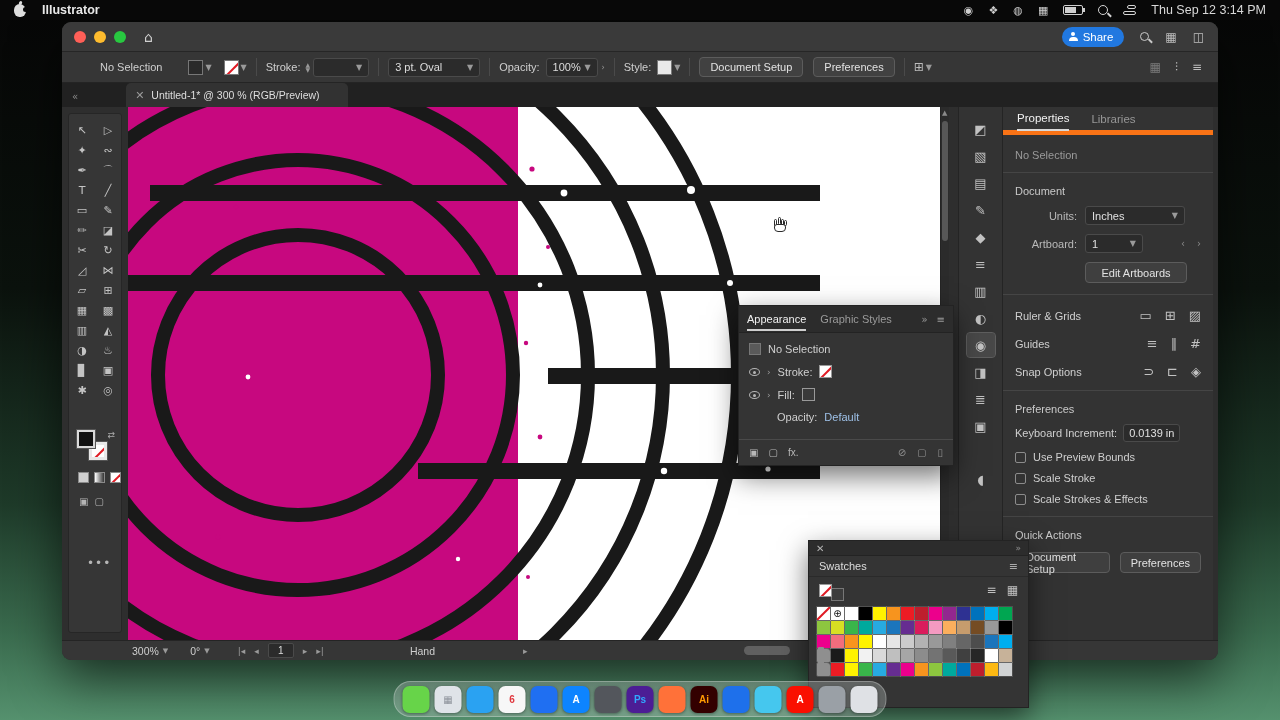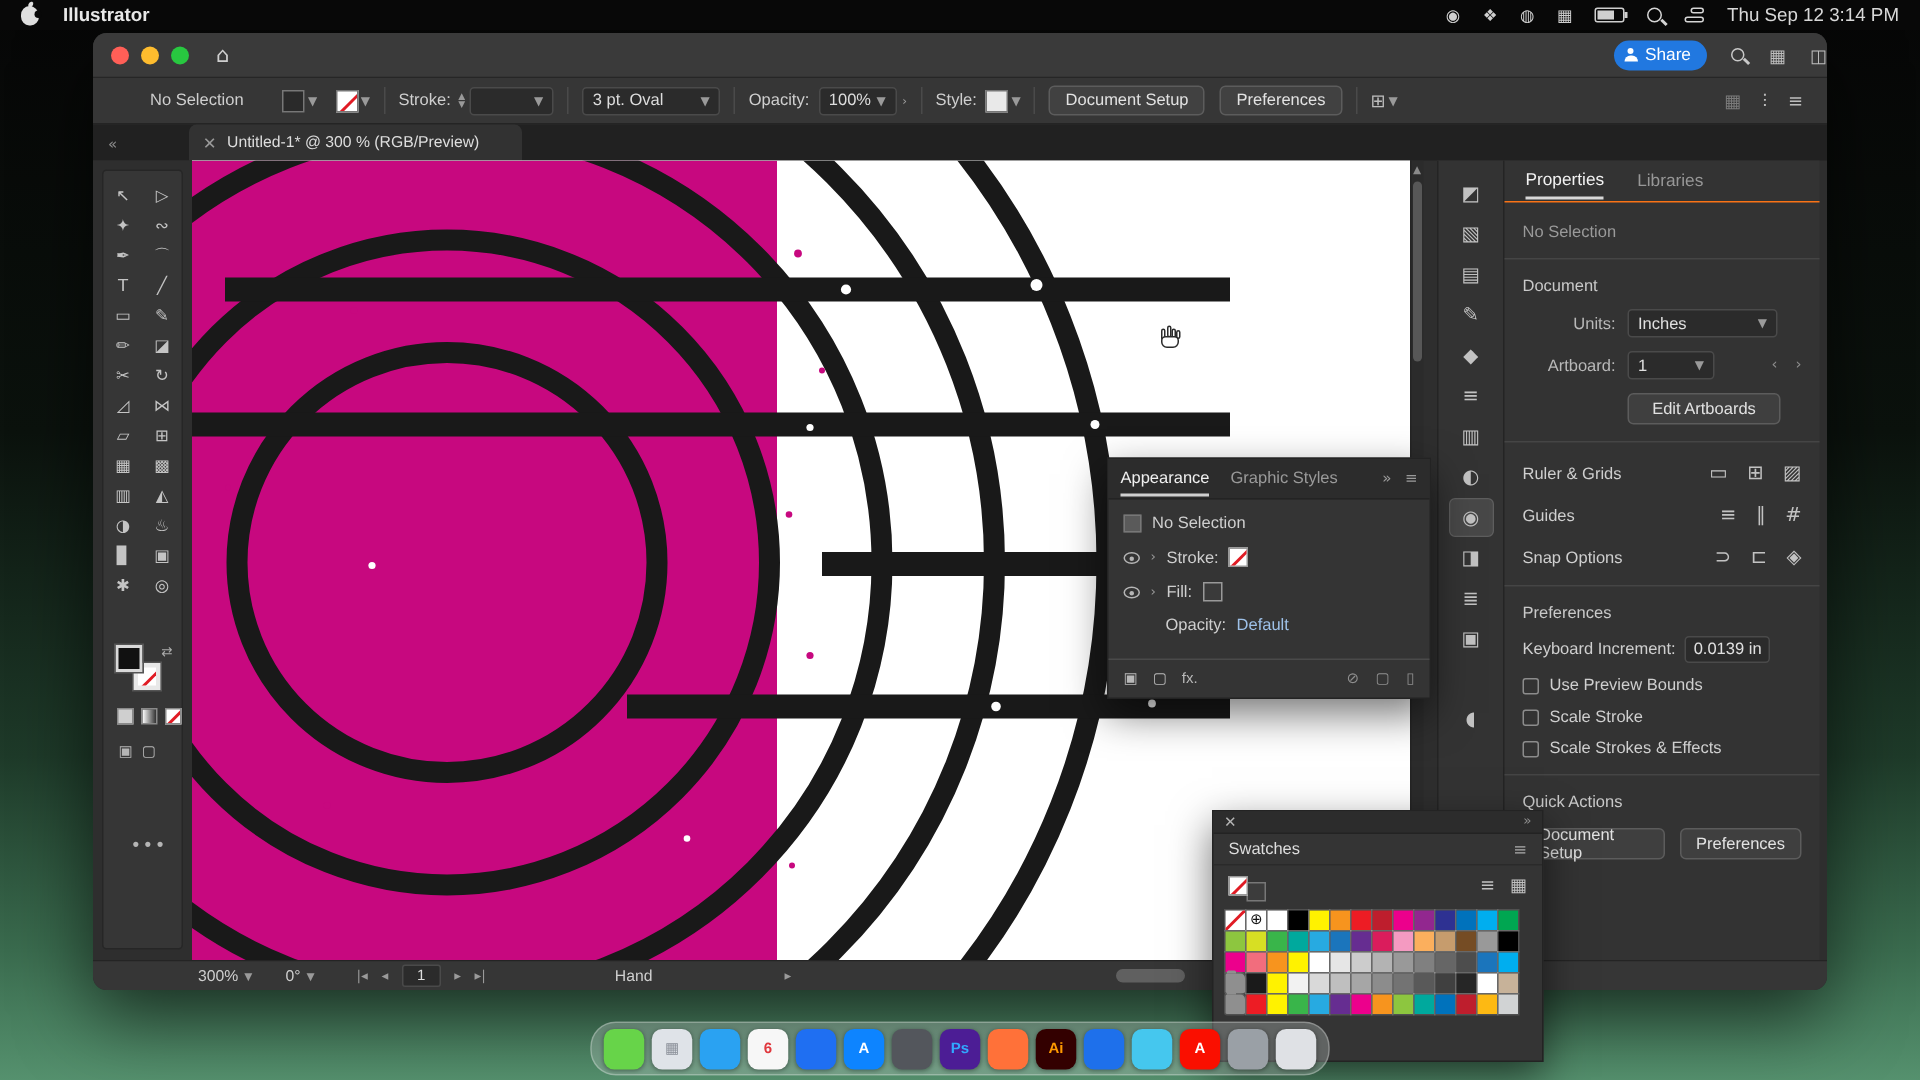--- a/index.html
+++ b/index.html
@@ -34,21 +34,21 @@
   
   #window { position:absolute; left:62px; top:22px; width:1156px; height:638px; background:#2e2e2e;
     border-radius:9px; box-shadow:0 18px 50px rgba(0,0,0,.6); }
 
   #titlebar { position:absolute; left:0; top:0; width:1156px; height:30px; background:#3a3a3a;
     border-radius:9px 9px 0 0; border-bottom:1px solid #262626; display:flex; align-items:center; }
   .tl { width:12px; height:12px; border-radius:50%; margin-left:8px; }
   .tl.red{ background:#ff5f57; margin-left:12px;} .tl.yel{background:#febc2e;} .tl.grn{background:#28c840;}
   .home { color:#cfcfcf; font-size:14px; margin-left:18px; }
   #win-title { position:absolute; left:0; right:0; text-align:center; font-size:12px; color:#c3c3c3; pointer-events:none; }
-  #tb-right { margin-left:auto; display:flex; align-items:center; gap:16px; padding-right:0; }
+  #tb-right { margin-left:auto; display:flex; align-items:center; gap:16px; padding-right:14px; }
   .share-btn { background:#2178e0; color:#fff; font-size:11.5px; border-radius:12px; height:20px;
     display:flex; align-items:center; gap:5px; padding:0 11px 0 7px; }
   .share-person { width:9px; height:9px; position:relative; }
   .share-person::before{ content:""; position:absolute; left:2.5px; top:0; width:4px; height:4px; border-radius:50%; background:#fff; }
   .share-person::after{ content:""; position:absolute; left:0; bottom:0; width:9px; height:4px; border-radius:4px 4px 0 0; background:#fff; }
   .tb-search { width:9px; height:9px; border:1.5px solid #c9c9c9; border-radius:50%; position:relative; }
   .tb-search::after { content:""; position:absolute; left:7px; top:7px; width:5px; height:1.5px; background:#c9c9c9; transform:rotate(45deg); }
   .tb-ico { color:#bdbdbd; font-size:12px; }
 
   
@@ -125,21 +125,21 @@
   #right-strip { position:absolute; left:896px; top:85px; width:44px; height:533px; background:#333;
     border-left:1px solid #242424; display:flex; flex-direction:column; align-items:center; padding-top:10px; z-index:4; }
   .dock-icon-btn { width:28px; height:24px; display:flex; align-items:center; justify-content:center;
     color:#c2c2c2; font-size:13px; margin-bottom:3px; border-radius:3px; font-family:"DejaVu Sans",sans-serif; }
   .dock-icon-btn.active { background:#484848; outline:1px solid #5e5e5e; }
   .dock-icon-btn.spaced { margin-top:26px; }
 
   
   #properties { position:absolute; left:940px; top:85px; width:211px; height:533px; background:#333;
     border-left:1px solid #242424; font-size:11px; color:#cfcfcf; padding:0 12px; z-index:5; }
-  #prop-tabs { display:flex; gap:22px; height:28px; align-items:center; border-bottom:1px solid #f97316; margin:0 -12px; padding:0 14px; font-size:11.5px; }
+  #prop-tabs { display:flex; gap:22px; height:28px; align-items:center; border-bottom:5px solid #f97316; margin:0 -12px; padding:0 14px; font-size:11.5px; }
   #prop-tabs .on { color:#f2f2f2; border-bottom:2px solid #d8d8d8; padding:6px 0 5px; }
   #prop-tabs .off { color:#979797; }
   .p-dim { color:#9a9a9a; }
   .p-div { height:1px; background:#454545; margin:11px -12px 0; }
   .p-sec { margin-top:12px; color:#c9c9c9; }
   .p-row { display:flex; align-items:center; margin-top:9px; }
   .p-lab { width:62px; text-align:right; margin-right:8px; color:#b9b9b9; flex:none; }
   .p-select { background:#2b2b2b; border:1px solid #4a4a4a; border-radius:3px; height:19px; display:flex;
     align-items:center; justify-content:space-between; padding:0 6px; color:#e0e0e0; }
   .p-btn { background:#3f3f3f; border:1px solid #5c5c5c; border-radius:4px; height:21px; display:flex;

